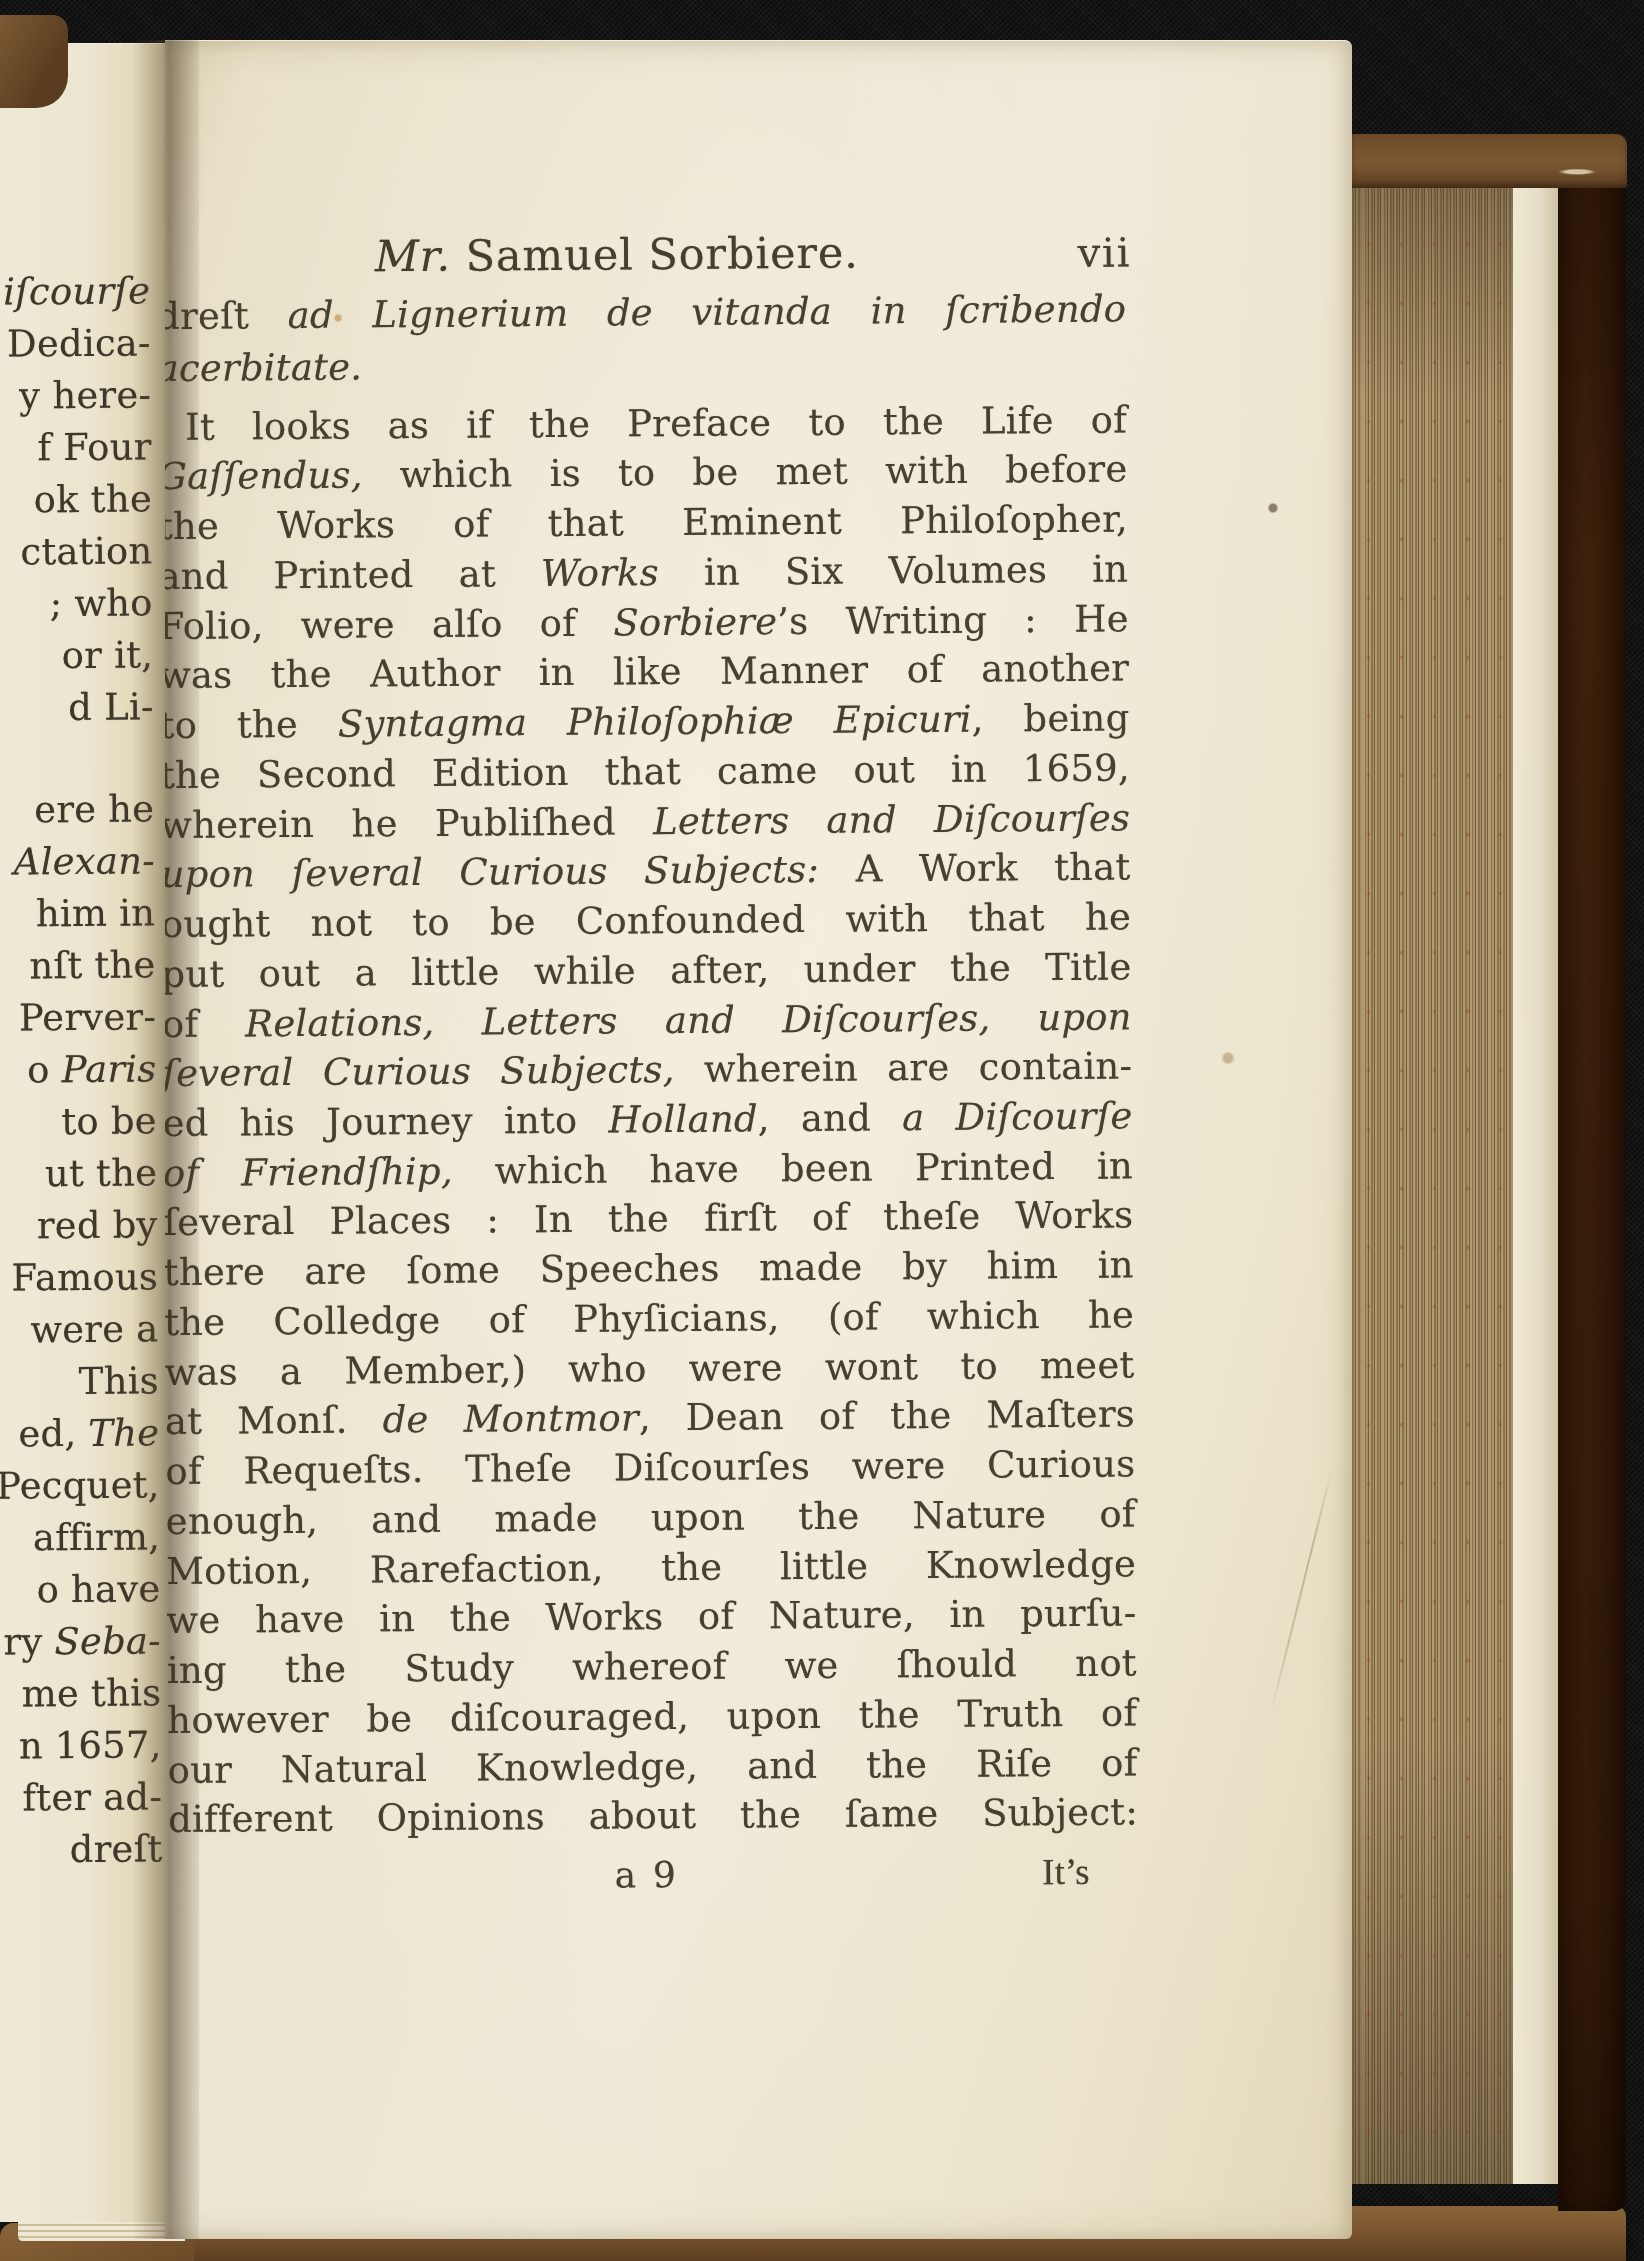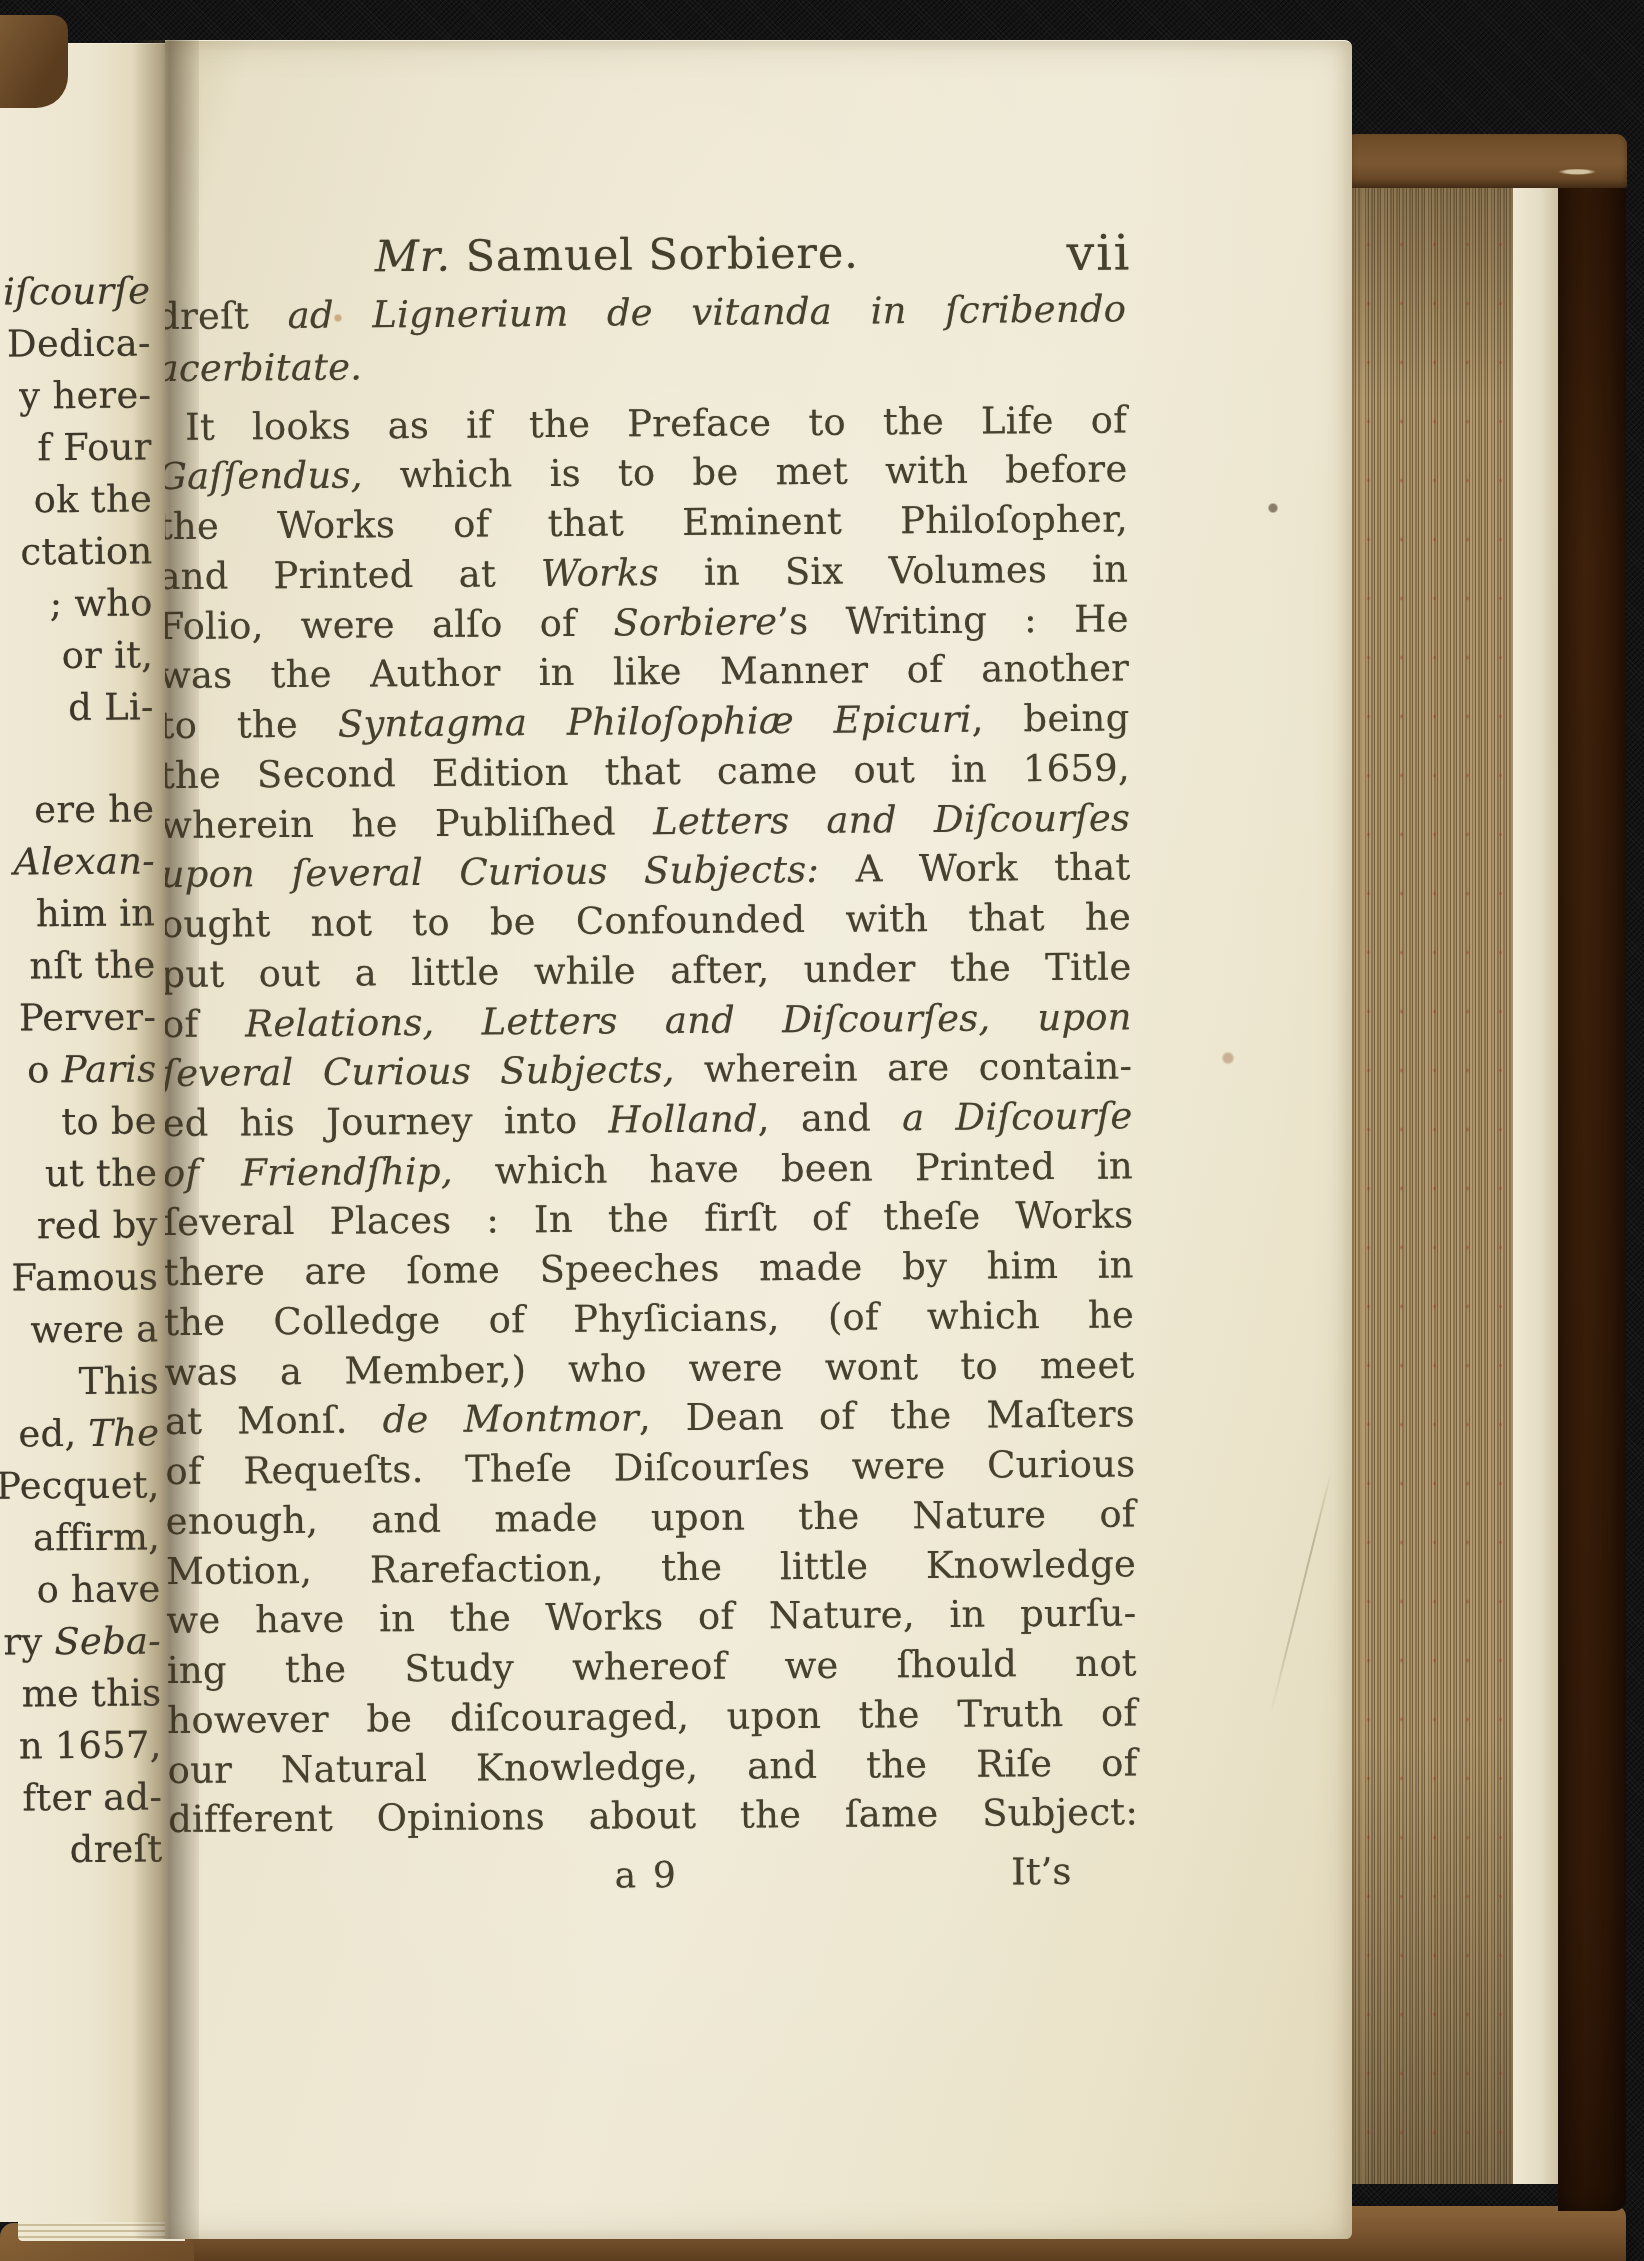--- a/index.html
+++ b/index.html
@@ -121,31 +121,32 @@
     font-size:37px;line-height:47px;letter-spacing:0.2px;
     text-shadow:0 0 0.9px rgba(55,48,32,.45);
   }
   .it{font-style:italic;}
   .header-line{
     position:absolute;left:18px;top:189px;width:886px;text-align:center;
     font-size:43px;line-height:50px;letter-spacing:0.9px;color:#443e2d;
     text-shadow:0 0 0.9px rgba(62,55,38,.5);white-space:nowrap;
   }
   .page-num{
-    position:absolute;right:-5.4px;top:194px;font-size:49px;line-height:45px;
+    position:absolute;right:-5.4px;top:194px;font-size:40px;line-height:45px;
     letter-spacing:1.8px;color:#46402f;text-shadow:0 0 0.9px rgba(62,55,38,.5);
   }
   .sig-line{position:absolute;left:0;right:0;top:1811px;height:50px;}
   .sig-a2{
     position:absolute;left:46%;font-size:36px;line-height:47px;color:#46402f;
     letter-spacing:2.7px;text-shadow:0 0 0.9px rgba(62,55,38,.5);
   }
   .catchword{
-    position:absolute;right:67px;font-size:37px;line-height:47px;color:#46402f;
+    position:absolute;right:49px;font-size:37px;line-height:47px;color:#46402f;
     text-shadow:0 0 0.9px rgba(62,55,38,.5);
+    font-family:Liberation Serif, serif;
   }
 </style>
 </head>
 <body>
 
 <div class="book">
 
   <div class="cover-bottom"></div>
   <div class="cover-bottom-left"></div>
   <div class="cover-right"></div>

